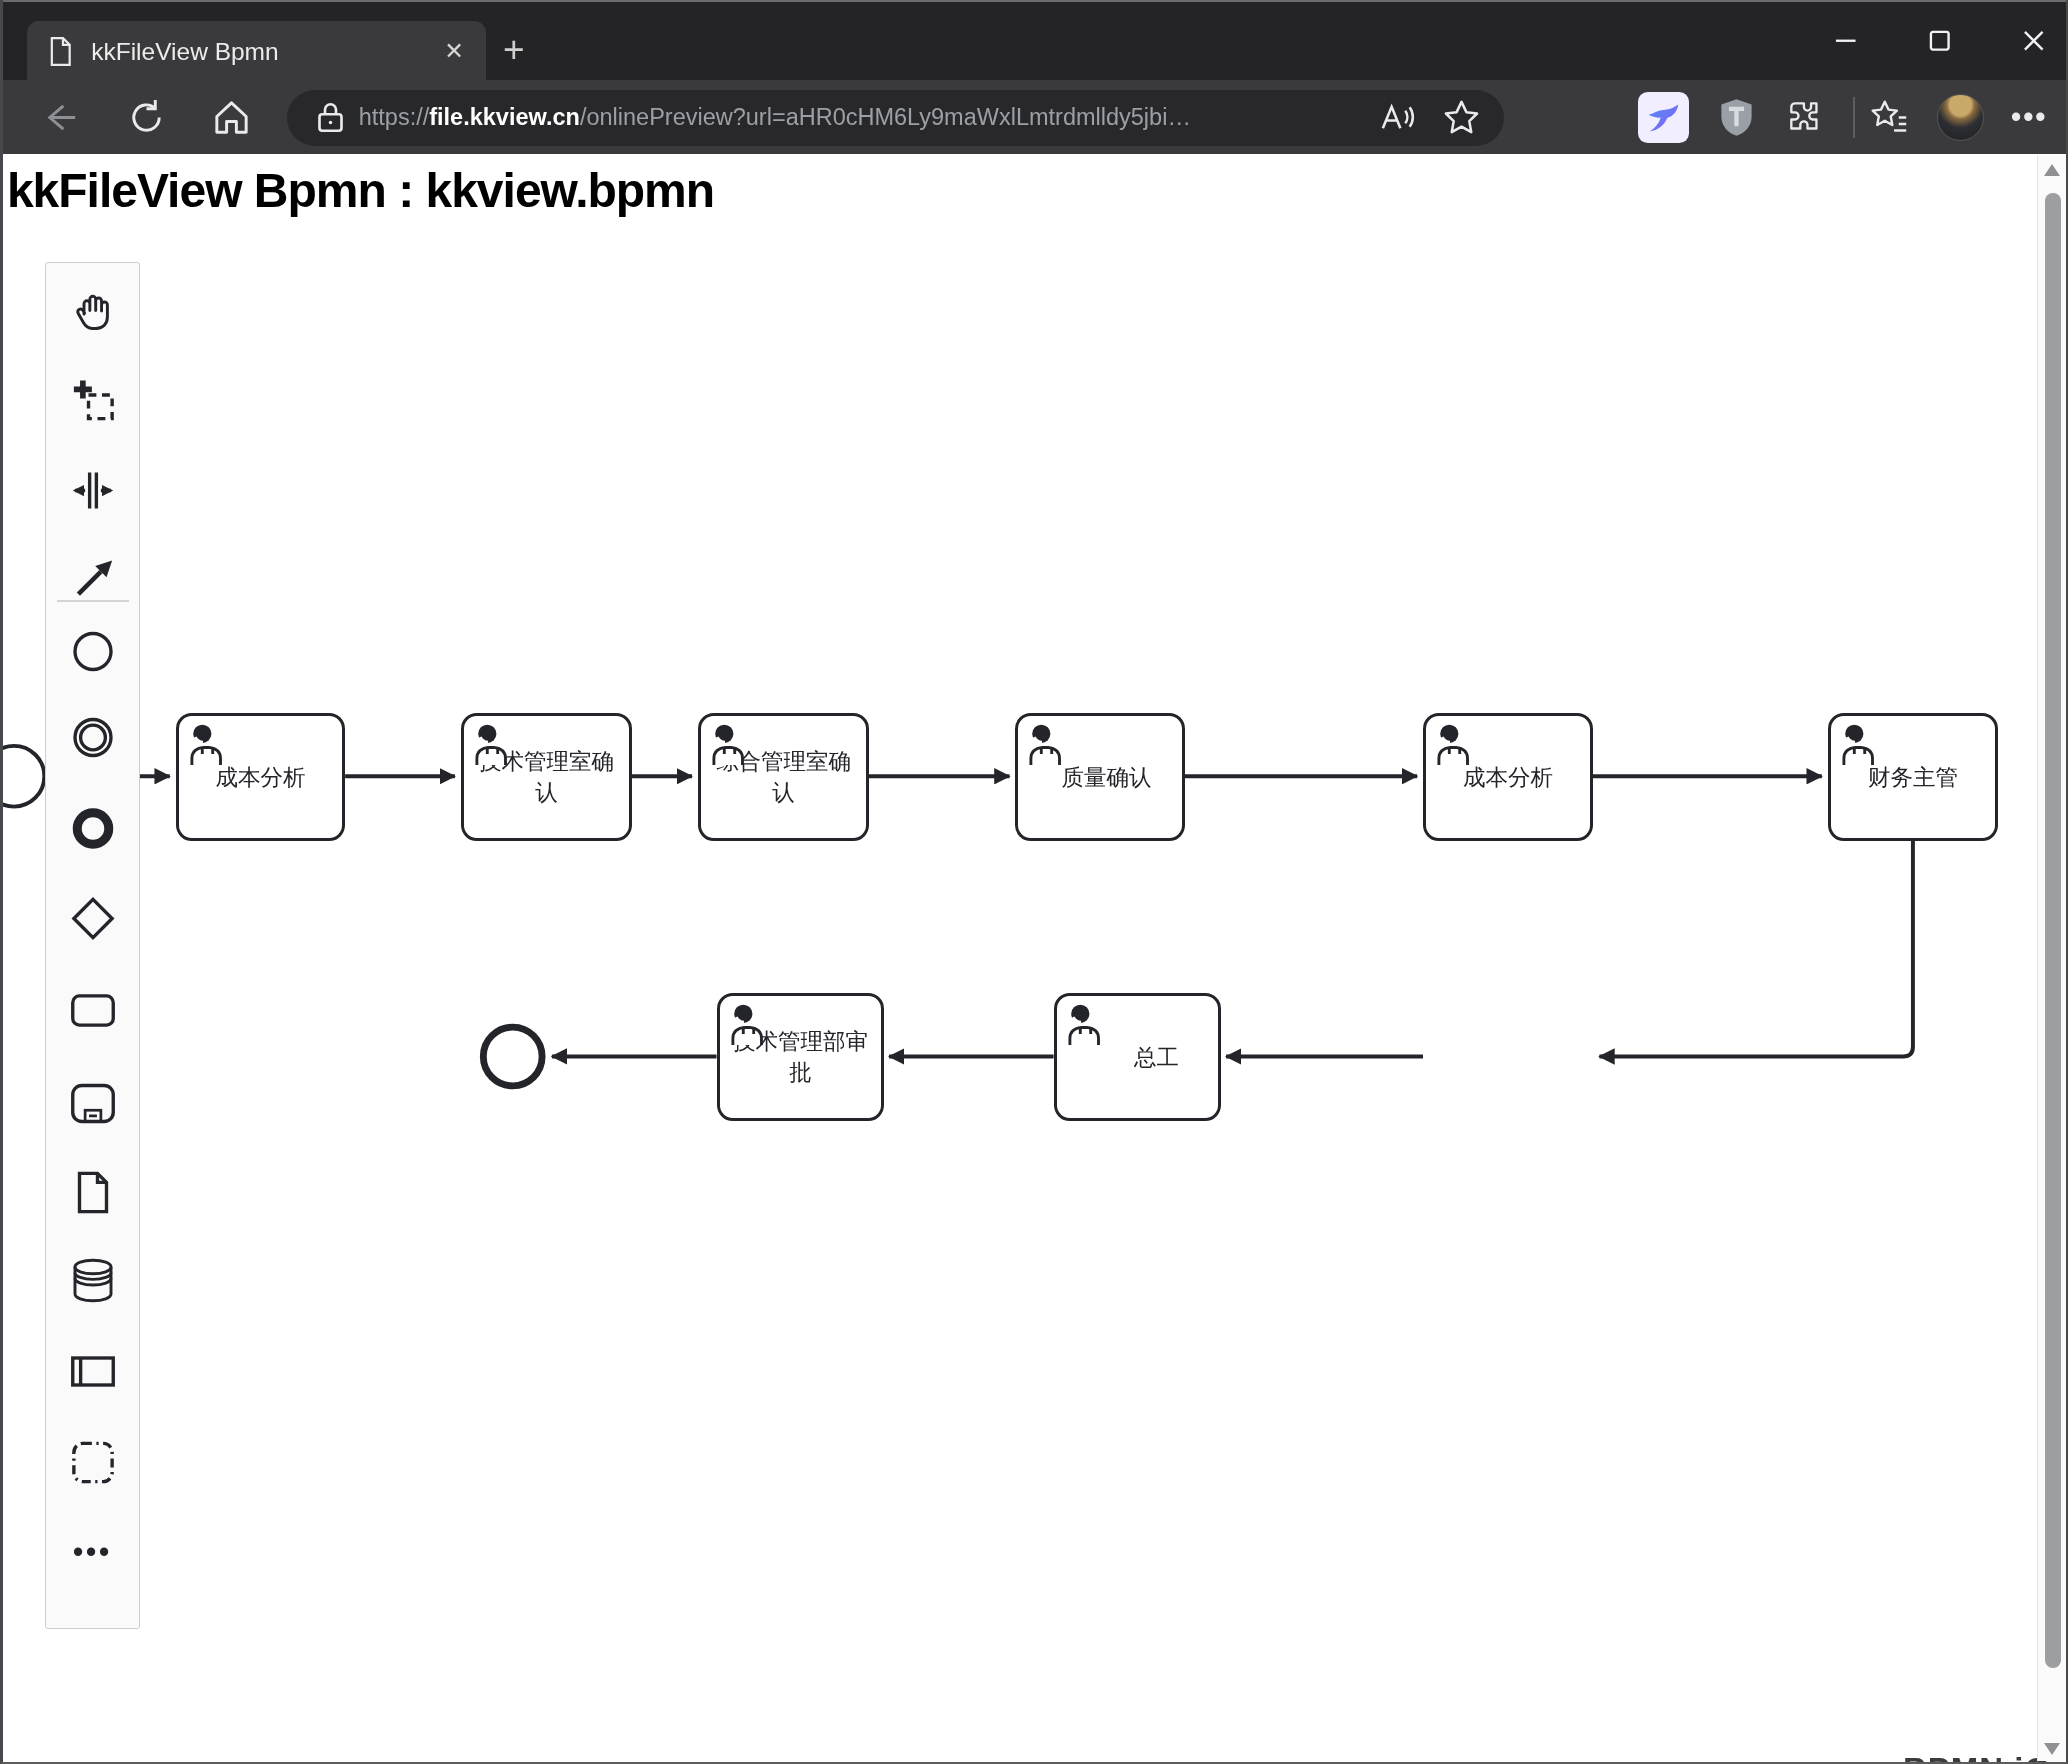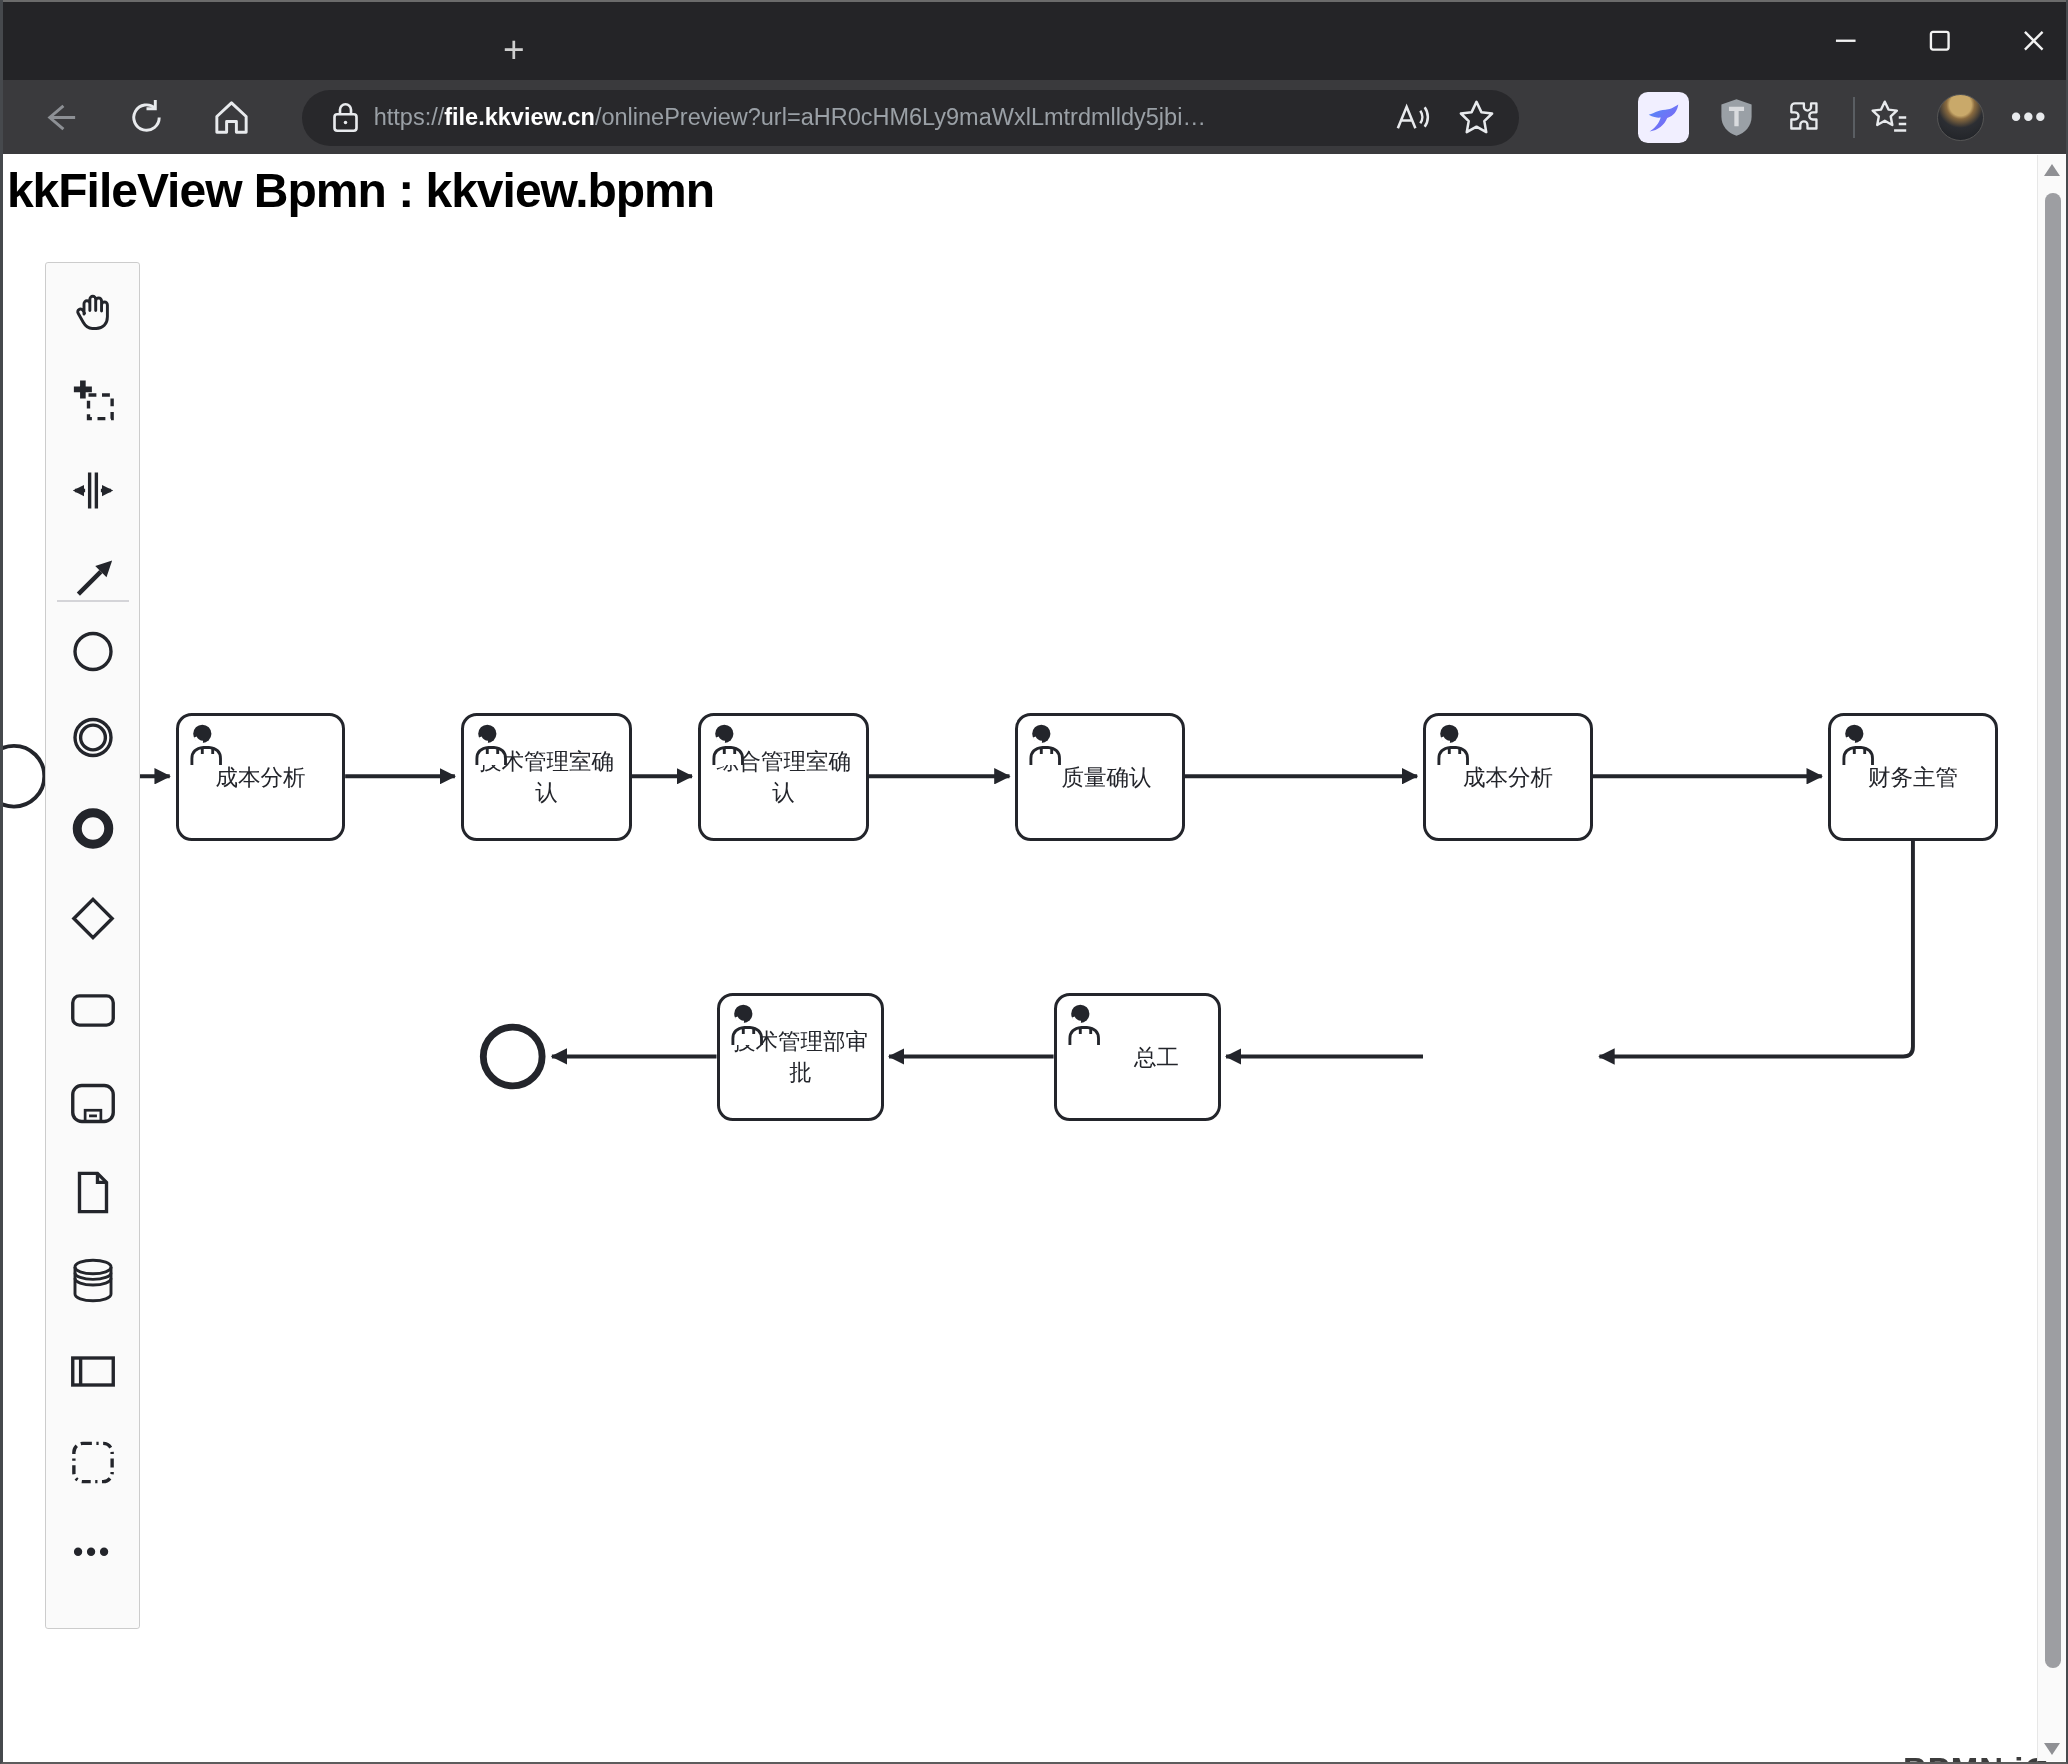--- a/index.html
+++ b/index.html
@@ -15,21 +15,21 @@
   .titlebar{position:absolute;left:0;top:0;width:2068px;height:80px;background:#242427;border-top:2.9px solid #6b6b6b;box-sizing:border-box;z-index:20;}
   .tab{position:absolute;left:23.5px;top:18.6px;width:459px;height:62px;background:#3a3a3d;border-radius:11.8px 11.8px 0 0;display:flex;align-items:center;z-index:21;}
   .tab .favicon{margin-left:21.6px;}
   .tab .tab-title{margin-left:17.6px;color:#ececec;font-size:24.5px;flex:1;white-space:nowrap;overflow:hidden;}
   .tab .tab-close{margin-right:21.6px;color:#d6d6d6;font-size:23.5px;line-height:23.5px;cursor:default;}
   .newtab{position:absolute;left:500px;top:29px;color:#cfcfcf;font-size:37px;font-weight:300;z-index:21;line-height:37px;}
   .wincontrols{position:absolute;right:9.8px;top:13.7px;display:flex;gap:39px;z-index:22;}
   .winbtn{width:55px;height:51px;display:flex;align-items:center;justify-content:center;color:#f2f2f2;font-size:25.5px;}
   .toolbar{position:absolute;left:0;top:80px;width:2068px;height:74px;background:#3a3a3d;z-index:20;display:flex;align-items:center;}
   .tool-ic{display:flex;align-items:center;justify-content:center;}
-  .urlpill{position:absolute;left:299px;top:9.8px;width:1217px;height:56px;border-radius:28px;background:#28282b;display:flex;align-items:center;}
+  .urlpill{position:absolute;left:284px;top:9.8px;width:1217px;height:56px;border-radius:28px;background:#28282b;display:flex;align-items:center;}
   .urltext{margin-left:13.7px;font-size:23.5px;white-space:nowrap;overflow:hidden;flex:1;}
   .urltext .dim{color:#9aa0a6;}
   .urltext .host{color:#ffffff;font-weight:bold;}
   .rightics{position:absolute;right:0;top:0;height:74px;display:flex;align-items:center;}
   .divider{width:2px;height:41px;background:#5a5e63;margin:0 13.7px;}
   .avatar{width:45px;height:45px;border-radius:50%;
     background:radial-gradient(circle at 50% 22%, #c9a96a 0 26%, #8a6b3f 34%, #2c2e33 55%, #1e2024 100%);
     border:1px solid #555;}
   
   .page{position:absolute;left:0;top:155px;width:2061px;height:1606px;background:#fff;z-index:1;}
@@ -246,20 +246,28 @@
     <div class="watermark">BPMN.iO</div>
   </div>
 
   <div class="vscroll">
     <div class="sb-arrow-up"></div>
     <div class="sb-thumb"></div>
     <div class="sb-arrow-down"></div>
   </div>
 
   <div class="titlebar">
+    <div class="tab">
+      <svg class="favicon" width="25.5" height="29" viewBox="0 0 22 26" fill="none" stroke="#e8eaed" stroke-width="2">
+        <path d="M3,1 h10 l6,6 v18 h-16 z"></path>
+          <path d="M13,1 v6 h6"></path>
+      </svg>
+      <span class="tab-title">kkFileView Bpmn</span>
+      <span class="tab-close">✕</span>
+    </div>
     <div class="newtab">+</div>
     <div class="wincontrols">
       <div class="winbtn">
           <svg width="25.5" height="25.5" viewBox="0 0 26 26">
             <path d="M3,13 h20" stroke="#f2f2f2" stroke-width="2.4"></path>
           </svg>
         </div>
       <div class="winbtn">
           <svg width="25.5" height="25.5" viewBox="0 0 26 26">
             <rect x="4" y="4" width="18" height="18" rx="2" fill="none" stroke="#f2f2f2" stroke-width="2.4"></rect>

